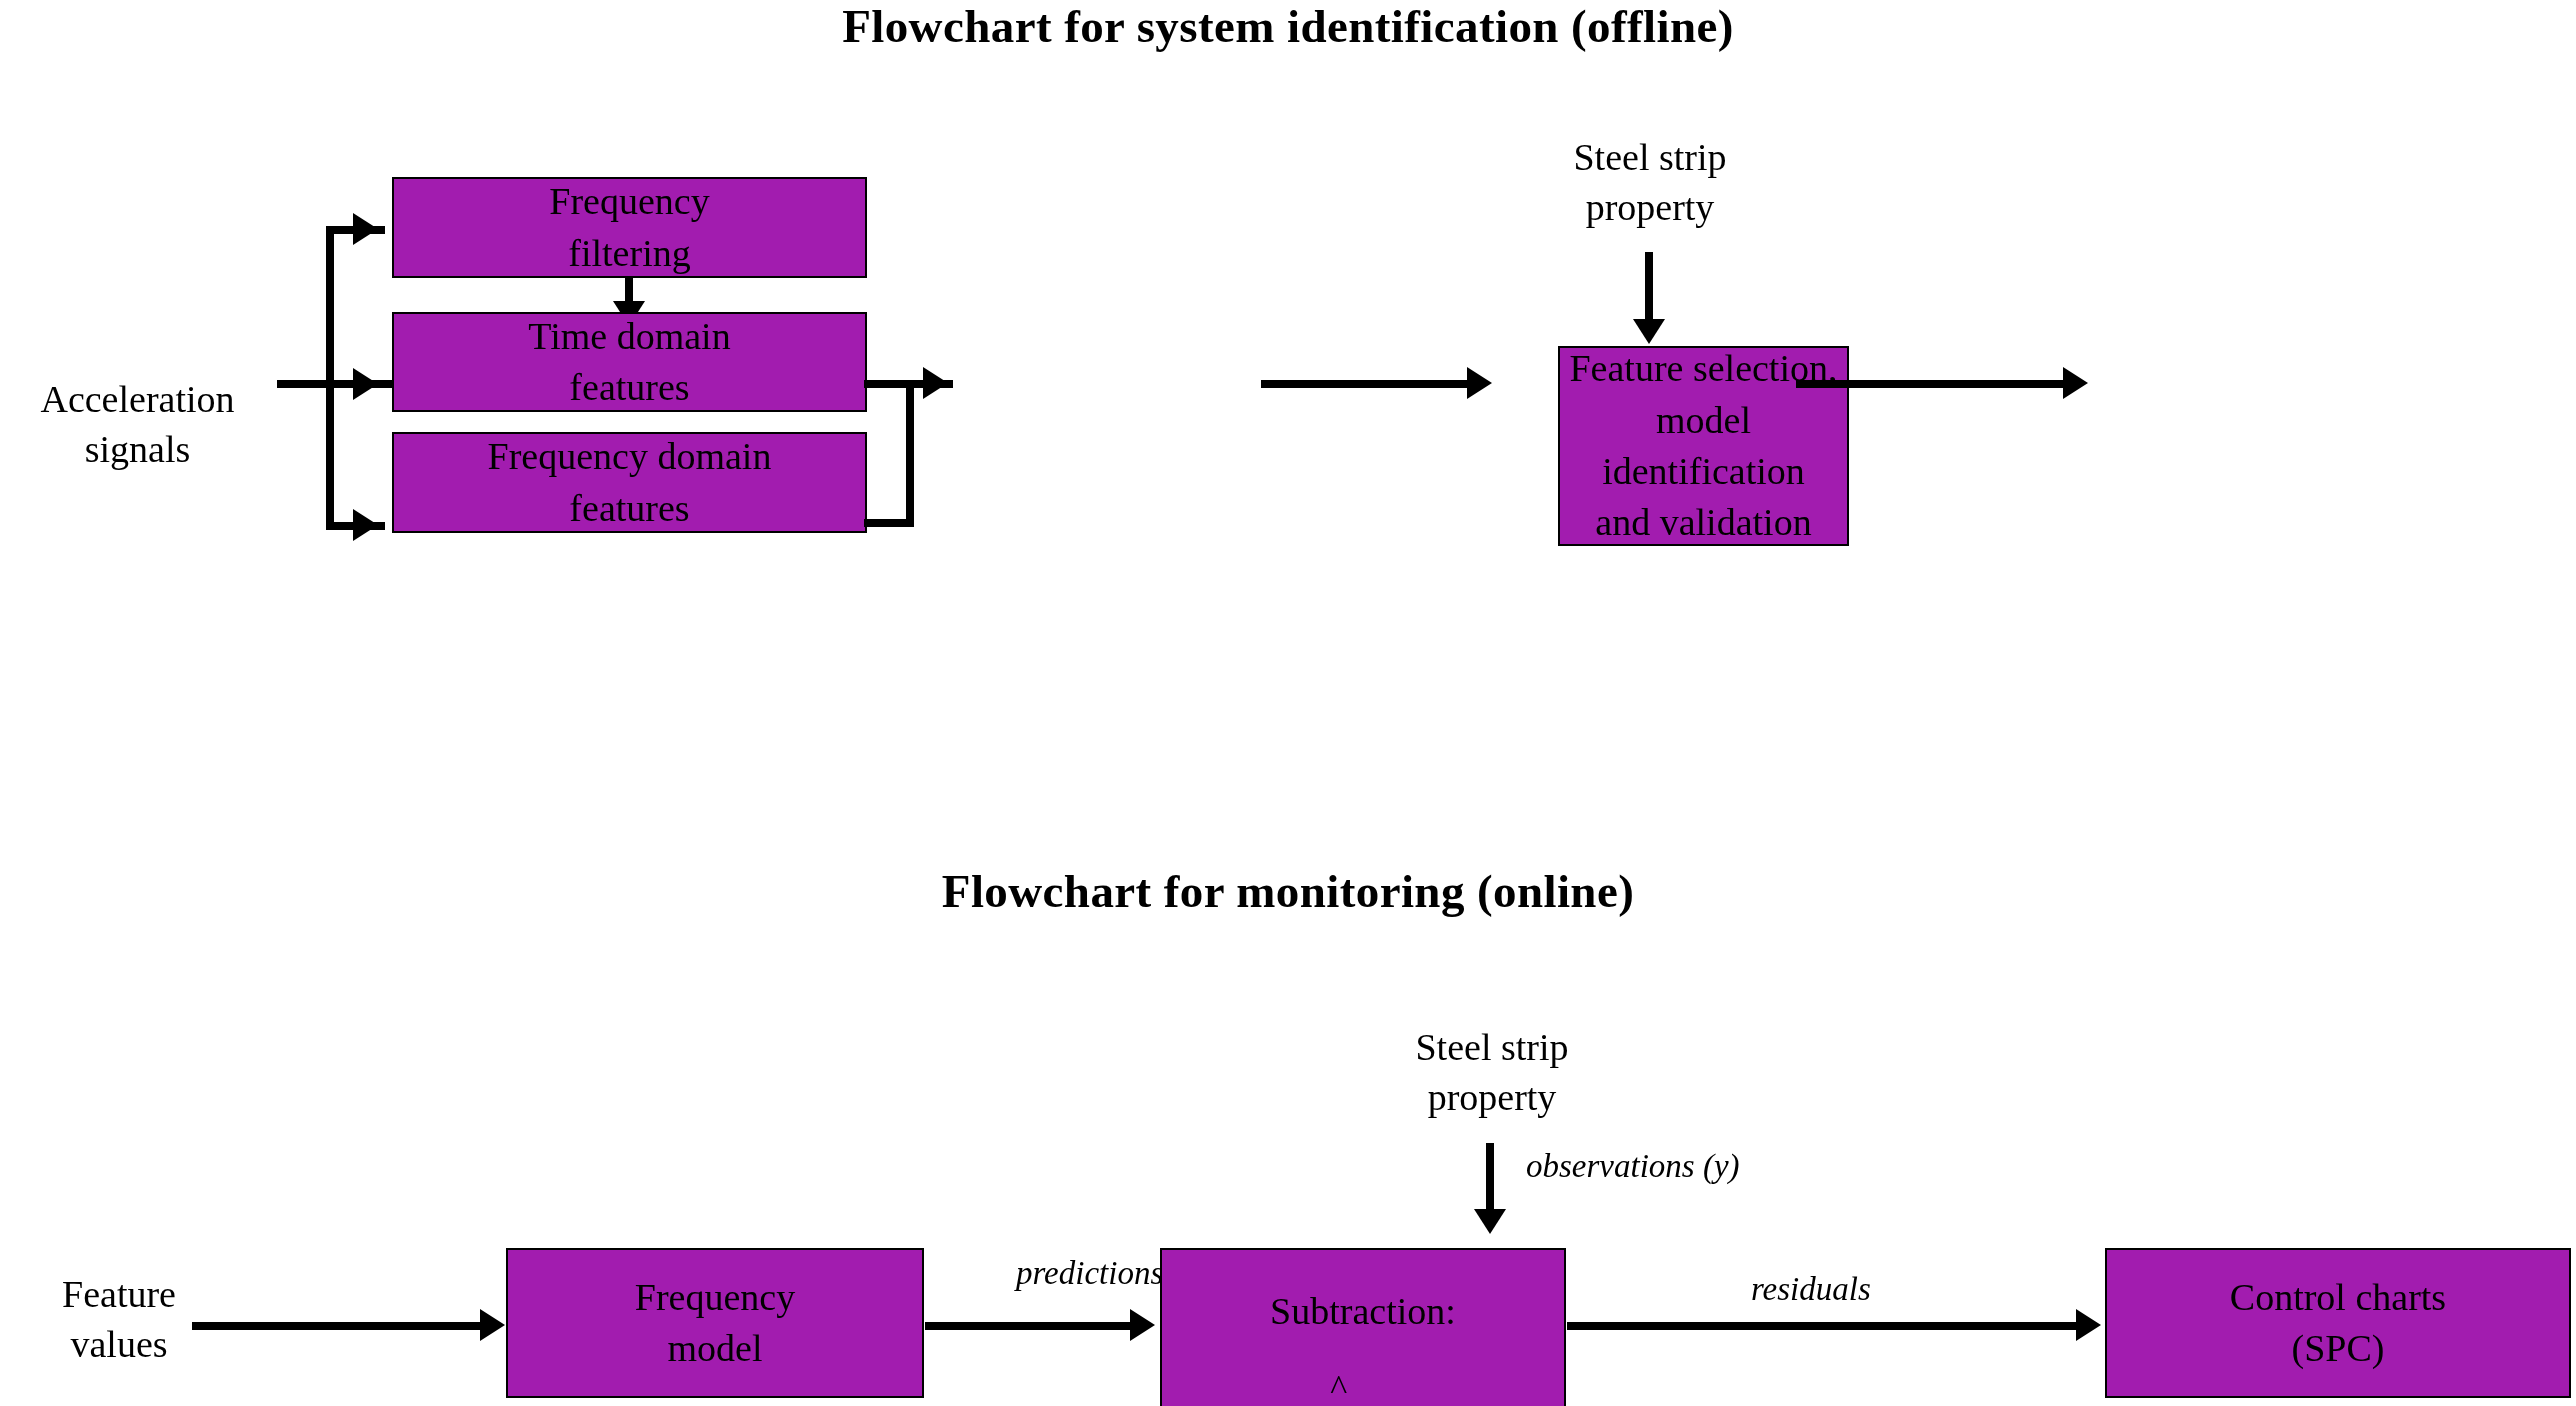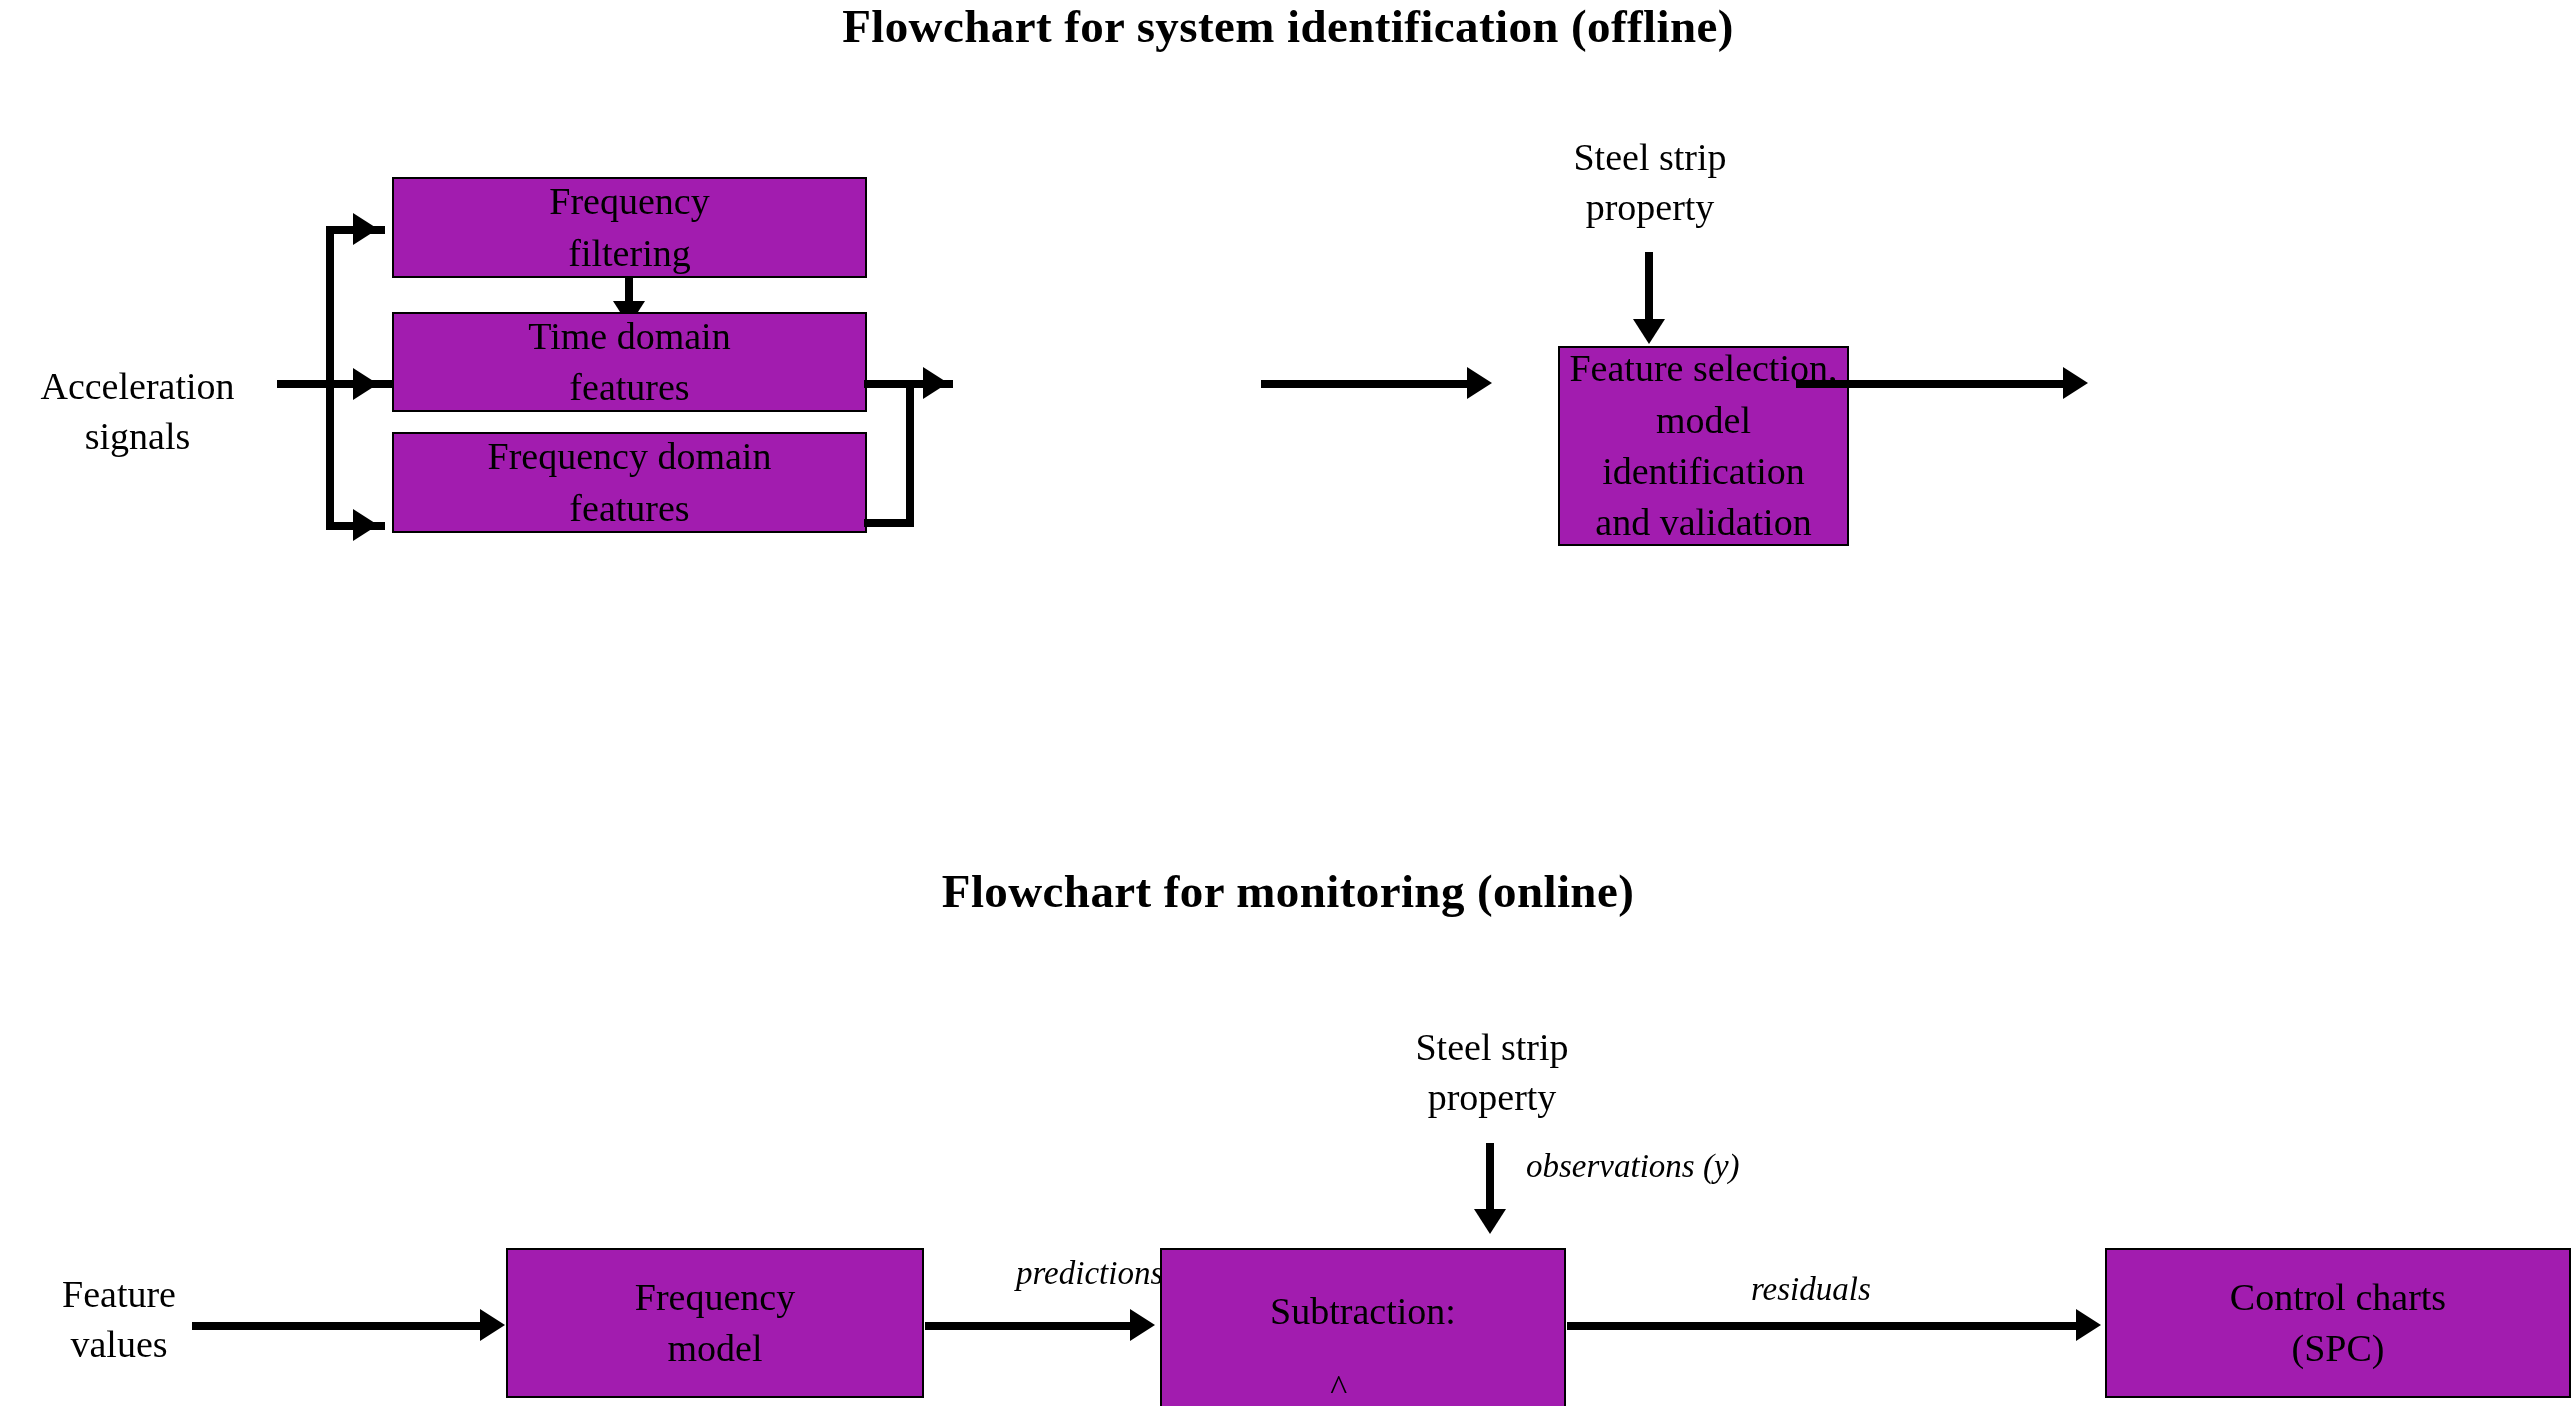--- a/index.html
+++ b/index.html
@@ -105,21 +105,21 @@
     line-height: 1;
   }
 </style>
 </head>
 <body>
 
 <div class="canvas">
 
   <div class="chart-title" style="left:0; top:3px; width:2576px;">Flowchart for system identification (offline)</div>
 
-  <div class="free-label" style="left:6px; top:361px; width:263px;">Acceleration
+  <div class="free-label" style="left:6px; top:374px; width:263px;">Acceleration
 signals</div>
 
   <div class="hline" style="left:277px; top:380px; width:120px;"></div>
 
   <div class="vline" style="left:326px; top:229px; height:301px;"></div>
 
   <div class="hline" style="left:326px; top:226px; width:59px;"></div>
   <div class="arrow-right" style="left:353px; top:213px;"></div>
 
   <div class="hline" style="left:326px; top:380px; width:59px;"></div>

